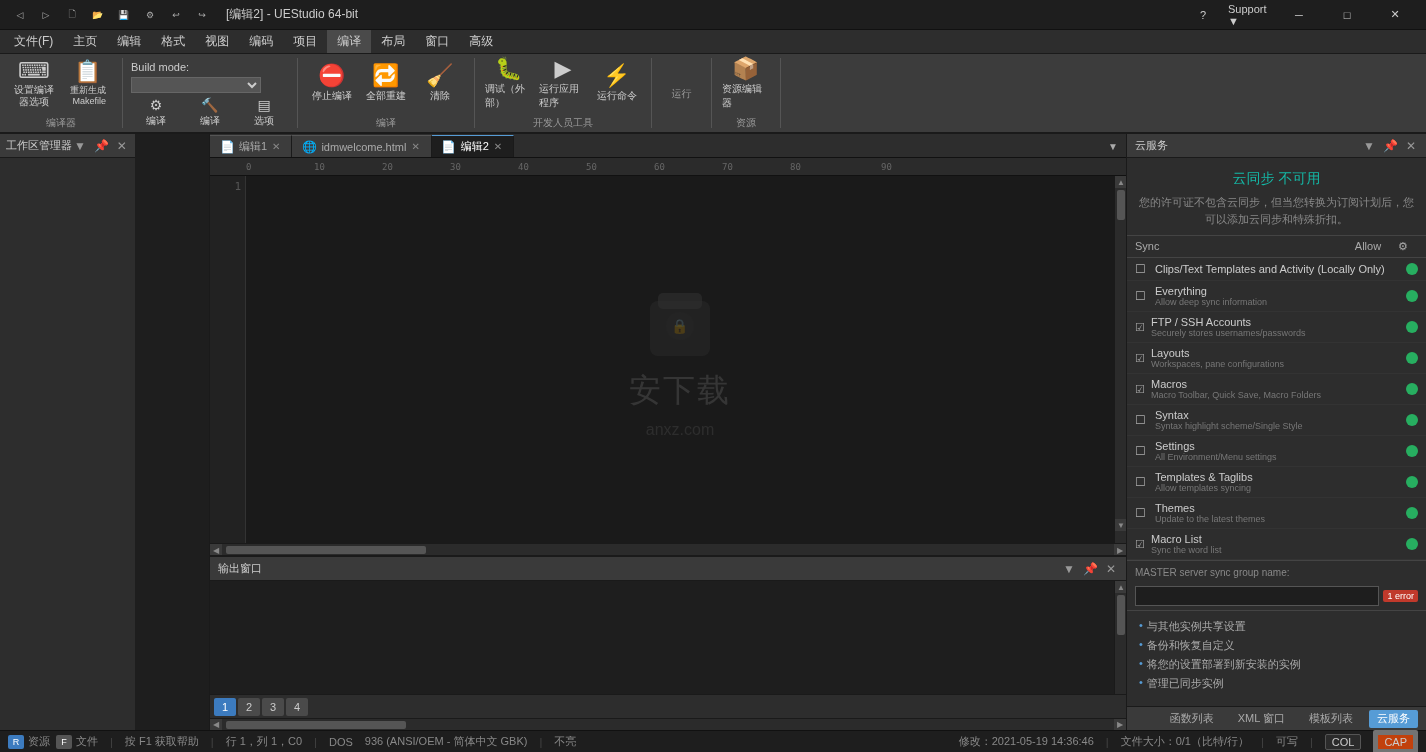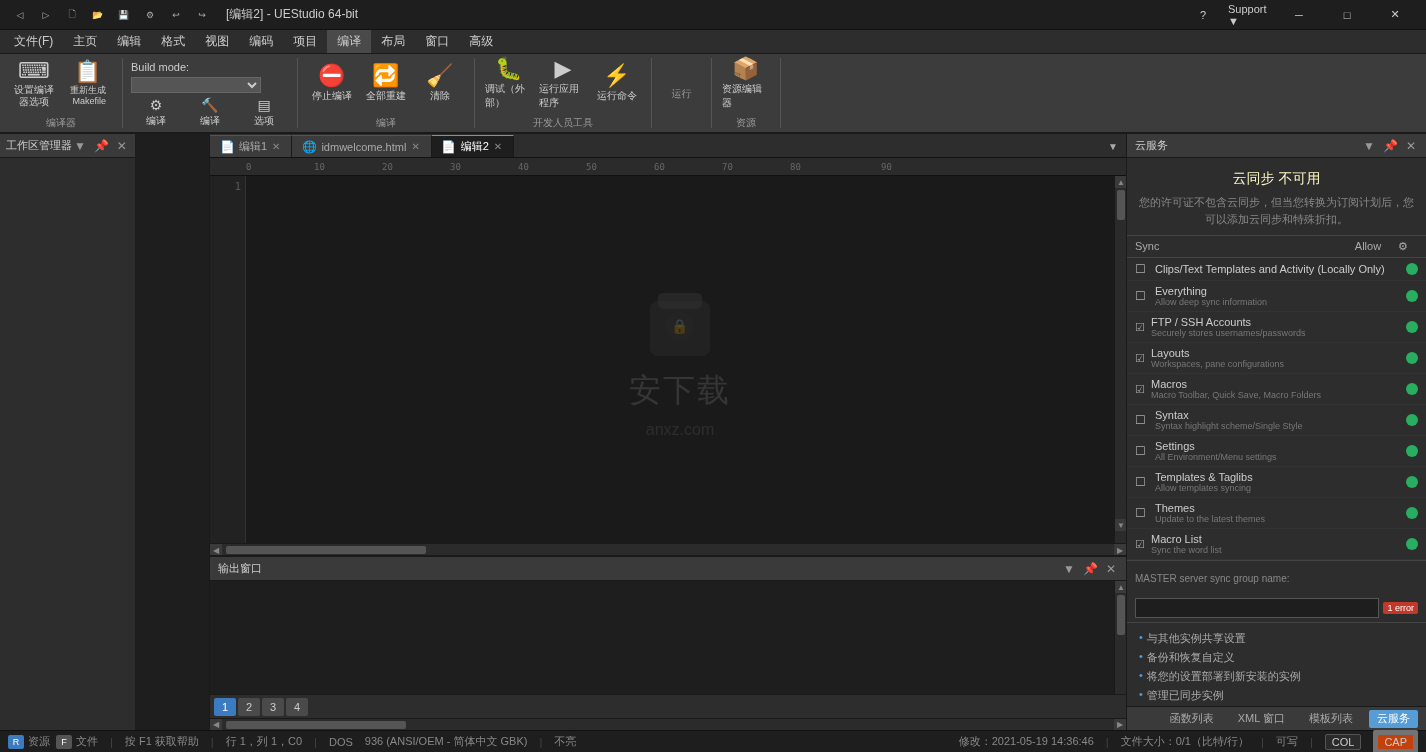--- a/index.html
+++ b/index.html
@@ -437,21 +437,21 @@
       overflow-y: auto;
       padding: 0;
     }
     .cloud-title-area {
       text-align: center;
       padding: 12px 8px 8px;
       border-bottom: 1px solid #444;
     }
     .cloud-title {
       font-size: 14px;
-      color: #fef9c3;
+      color: #14b8a6;
       margin-bottom: 6px;
     }
     .cloud-desc {
       font-size: 11px;
       color: #888;
       line-height: 1.5;
     }
     .cloud-sync-header {
       display: flex;
       padding: 4px 8px;
@@ -491,21 +491,21 @@
       border-radius: 50%;
       background: #27ae60;
     }
     .cloud-sync-item .item-check {
       width: 12px;
       color: #aaa;
       font-size: 11px;
     }
     .cloud-input-row {
       display: flex;
-      padding: 12px 8px;
+      padding: 6px 8px;
       gap: 4px;
       align-items: center;
       border-top: 1px solid #444;
     }
     .cloud-input-label {
       font-size: 10px;
       color: #888;
       white-space: nowrap;
     }
     .cloud-input-field {

